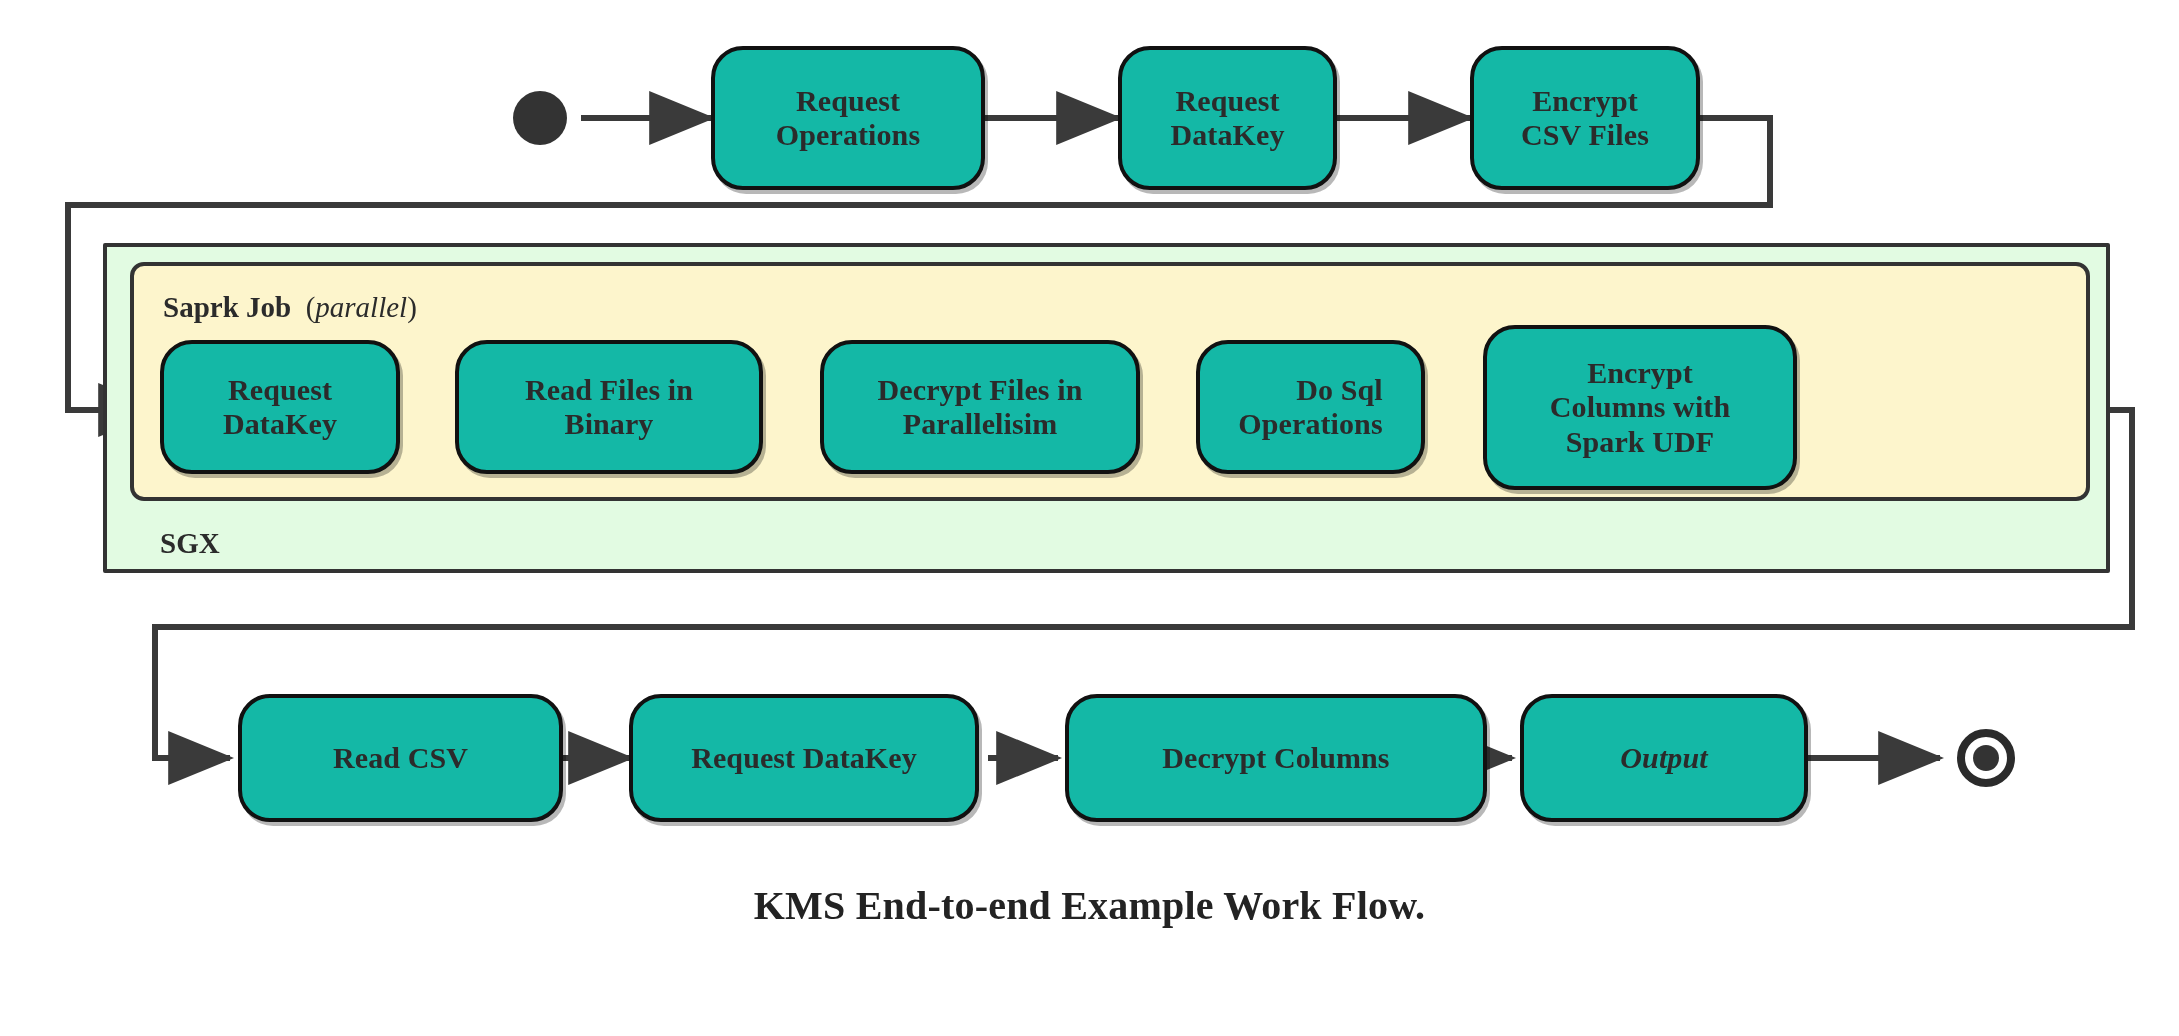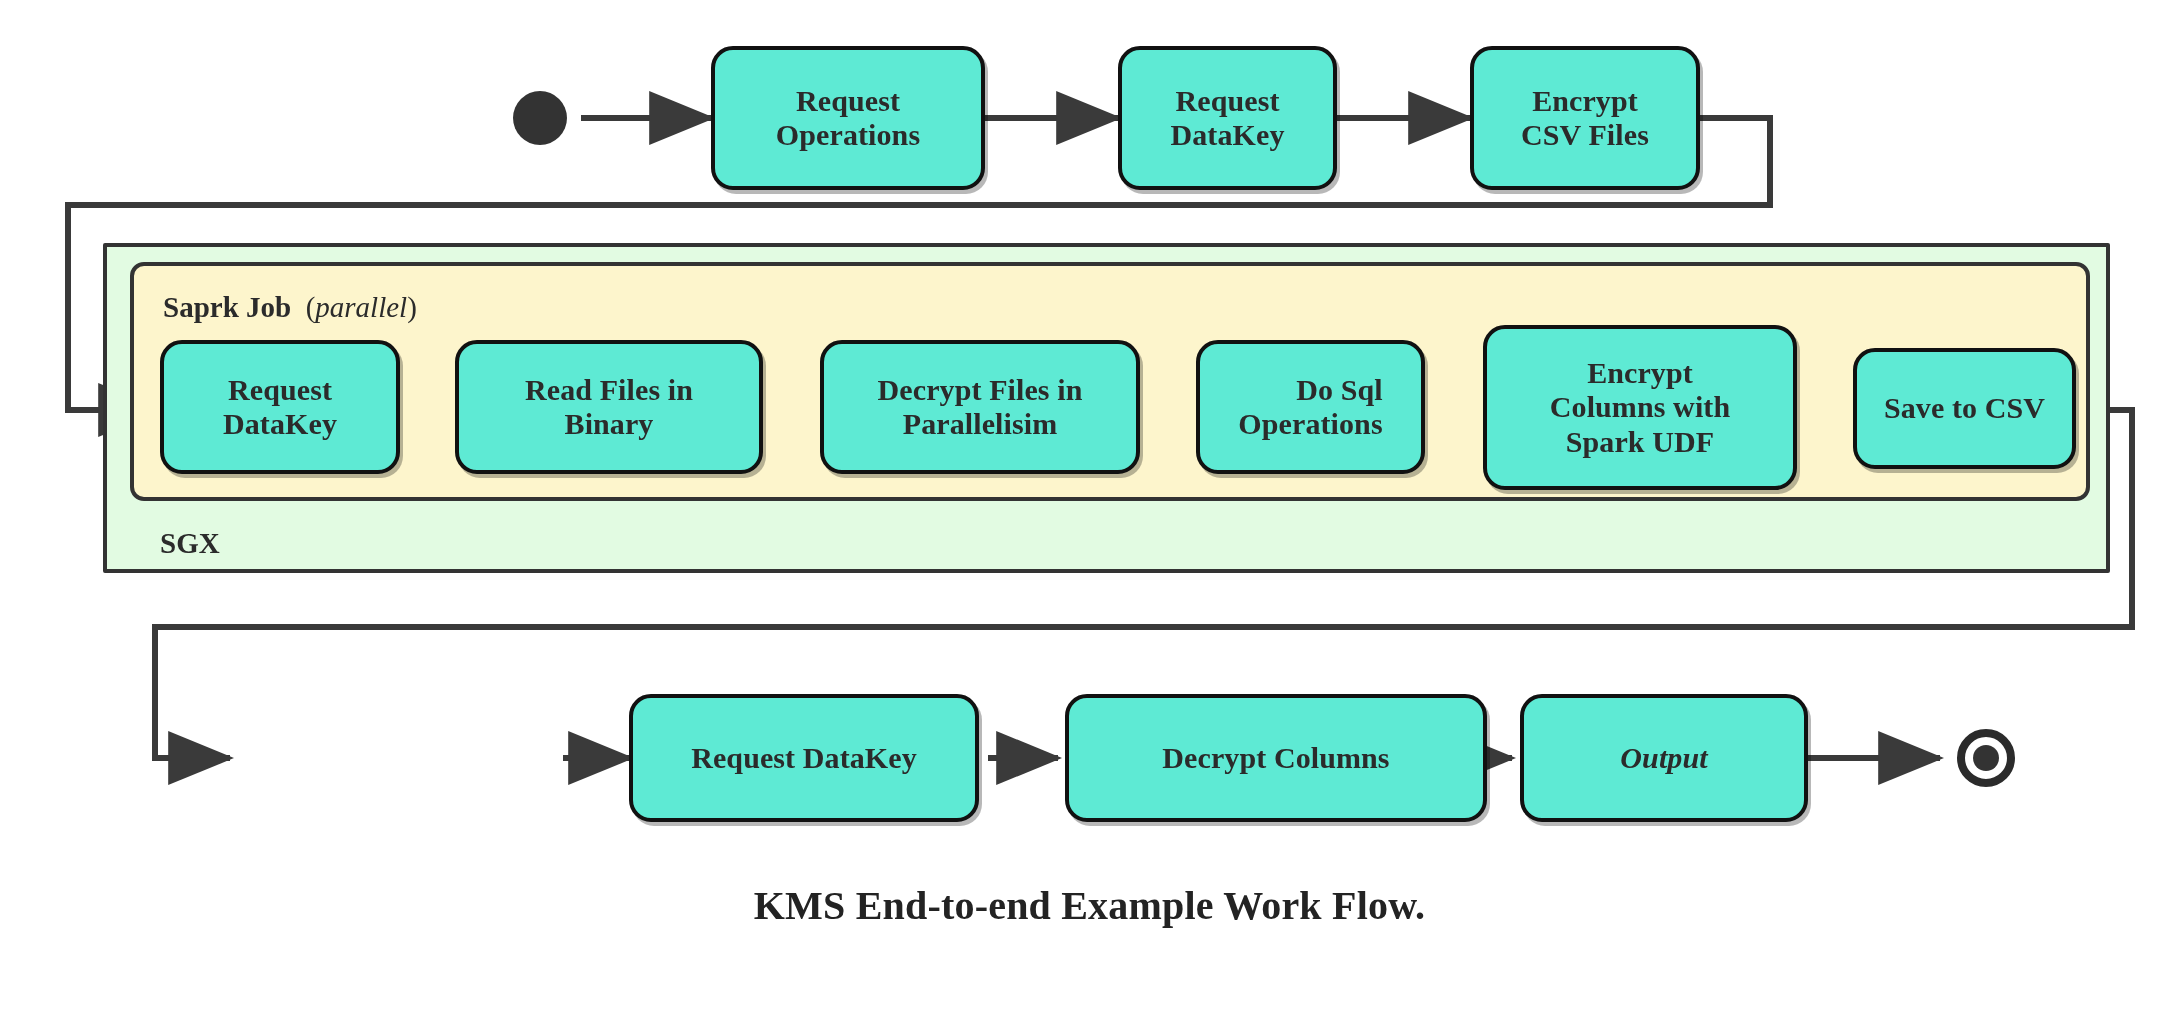--- a/index.html
+++ b/index.html
@@ -21,23 +21,23 @@
     position: absolute;
     left: 0;
     top: 0;
     width: 2179px;
     height: 1036px;
     pointer-events: none;
   }
   .node {
     position: absolute;
     box-sizing: border-box;
-    background: #5eead4;
+    background: #14b8a6;
     border: 4px solid #111111;
-    border-radius: 22px;
+    border-radius: 32px;
     display: flex;
     align-items: center;
     justify-content: center;
     text-align: center;
     color: #2b2b2b;
     font-weight: bold;
     font-size: 30px;
     line-height: 1.14;
     letter-spacing: 0.1px;
     box-shadow: 3px 4px 0 rgba(0,0,0,0.28);
@@ -214,26 +214,26 @@
   </div>
 
   <div class="node" style="left:1483px; top:325px; width:314px; height:165px;">
     <div>
       <span>Encrypt</span>
       <span>Columns with</span>
       <span>Spark UDF</span>
     </div>
   </div>
 
-  <div class="node" style="left:1853px; top:348px; width:223px; height:121px;">
-    <div>
-      <span>Save to CSV</span>
-    </div>
-  </div>
-
+
+  <div class="node" style="left:238px; top:694px; width:325px; height:128px;">
+    <div>
+      <span>Read CSV</span>
+    </div>
+  </div>
 
   <div class="node" style="left:629px; top:694px; width:350px; height:128px;">
     <div>
       <span>Request DataKey</span>
     </div>
   </div>
 
   <div class="node" style="left:1065px; top:694px; width:422px; height:128px;">
     <div>
       <span>Decrypt Columns</span>

